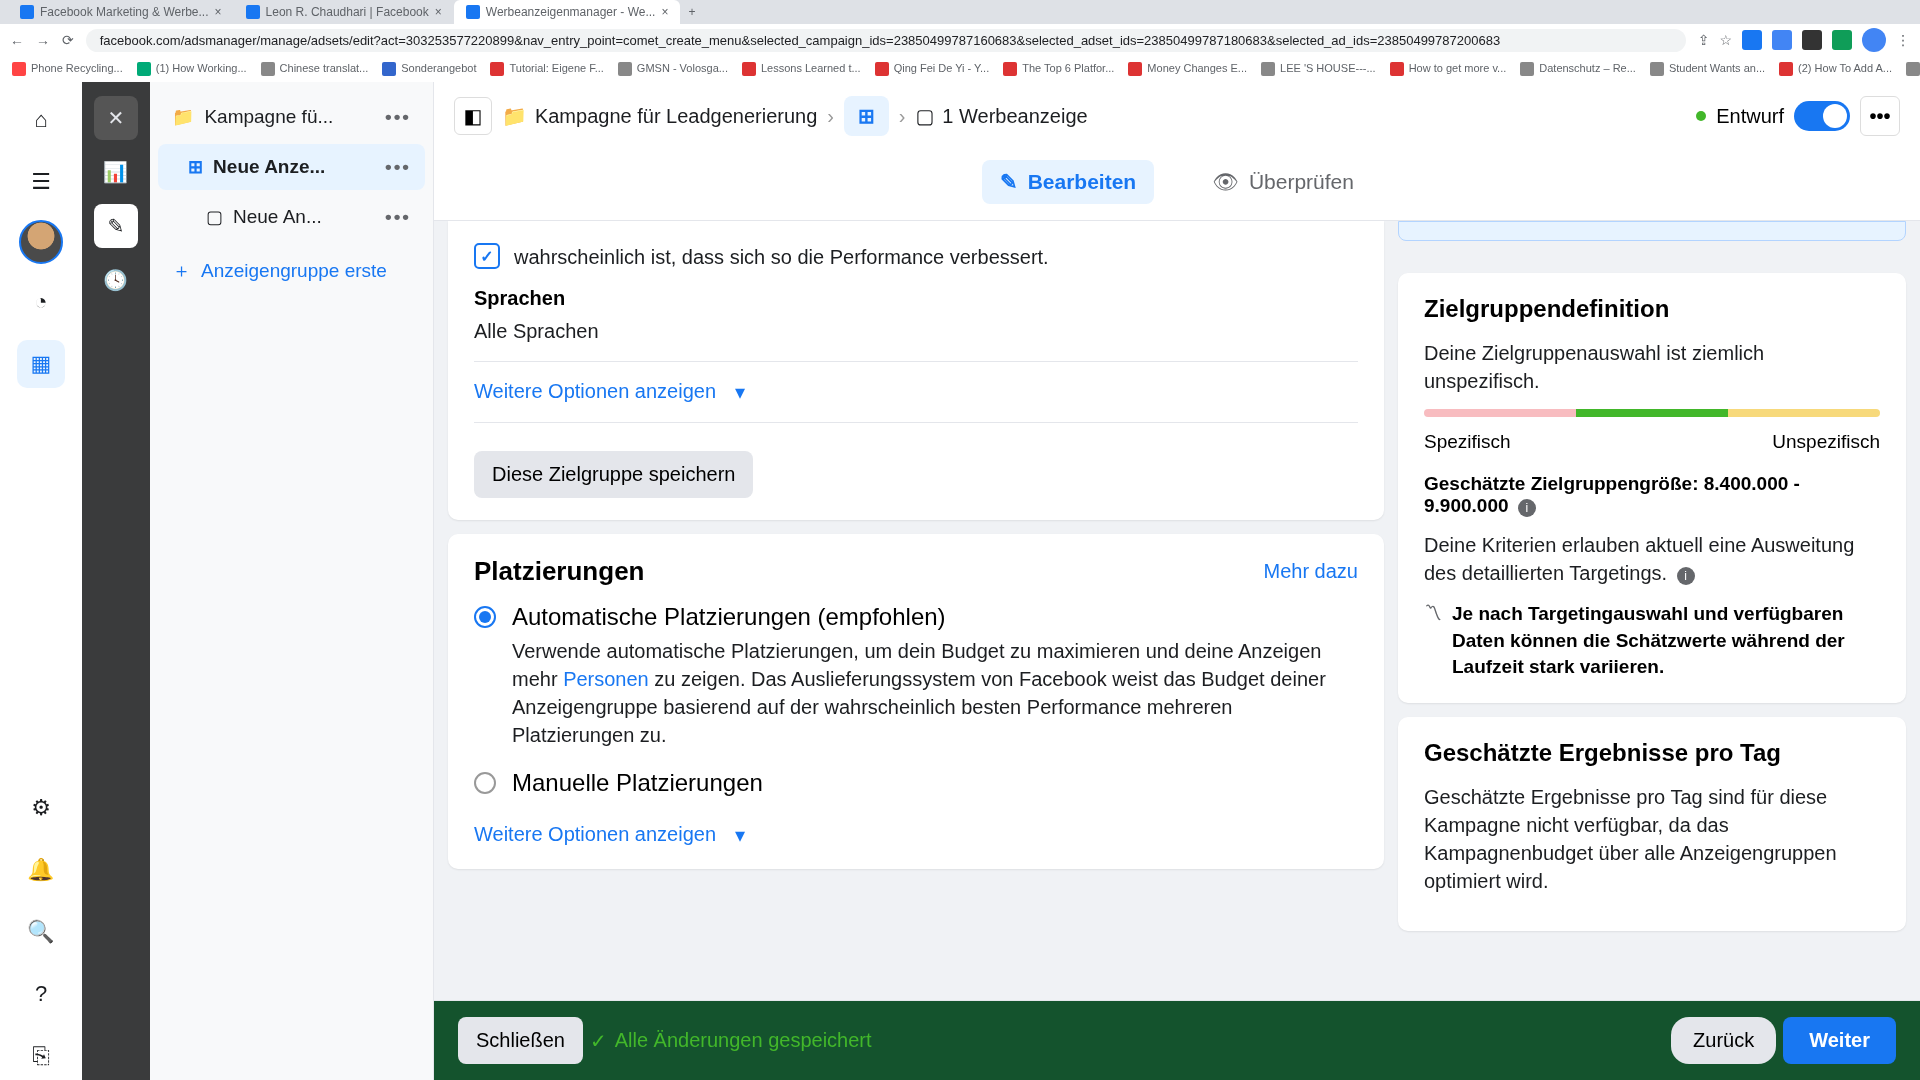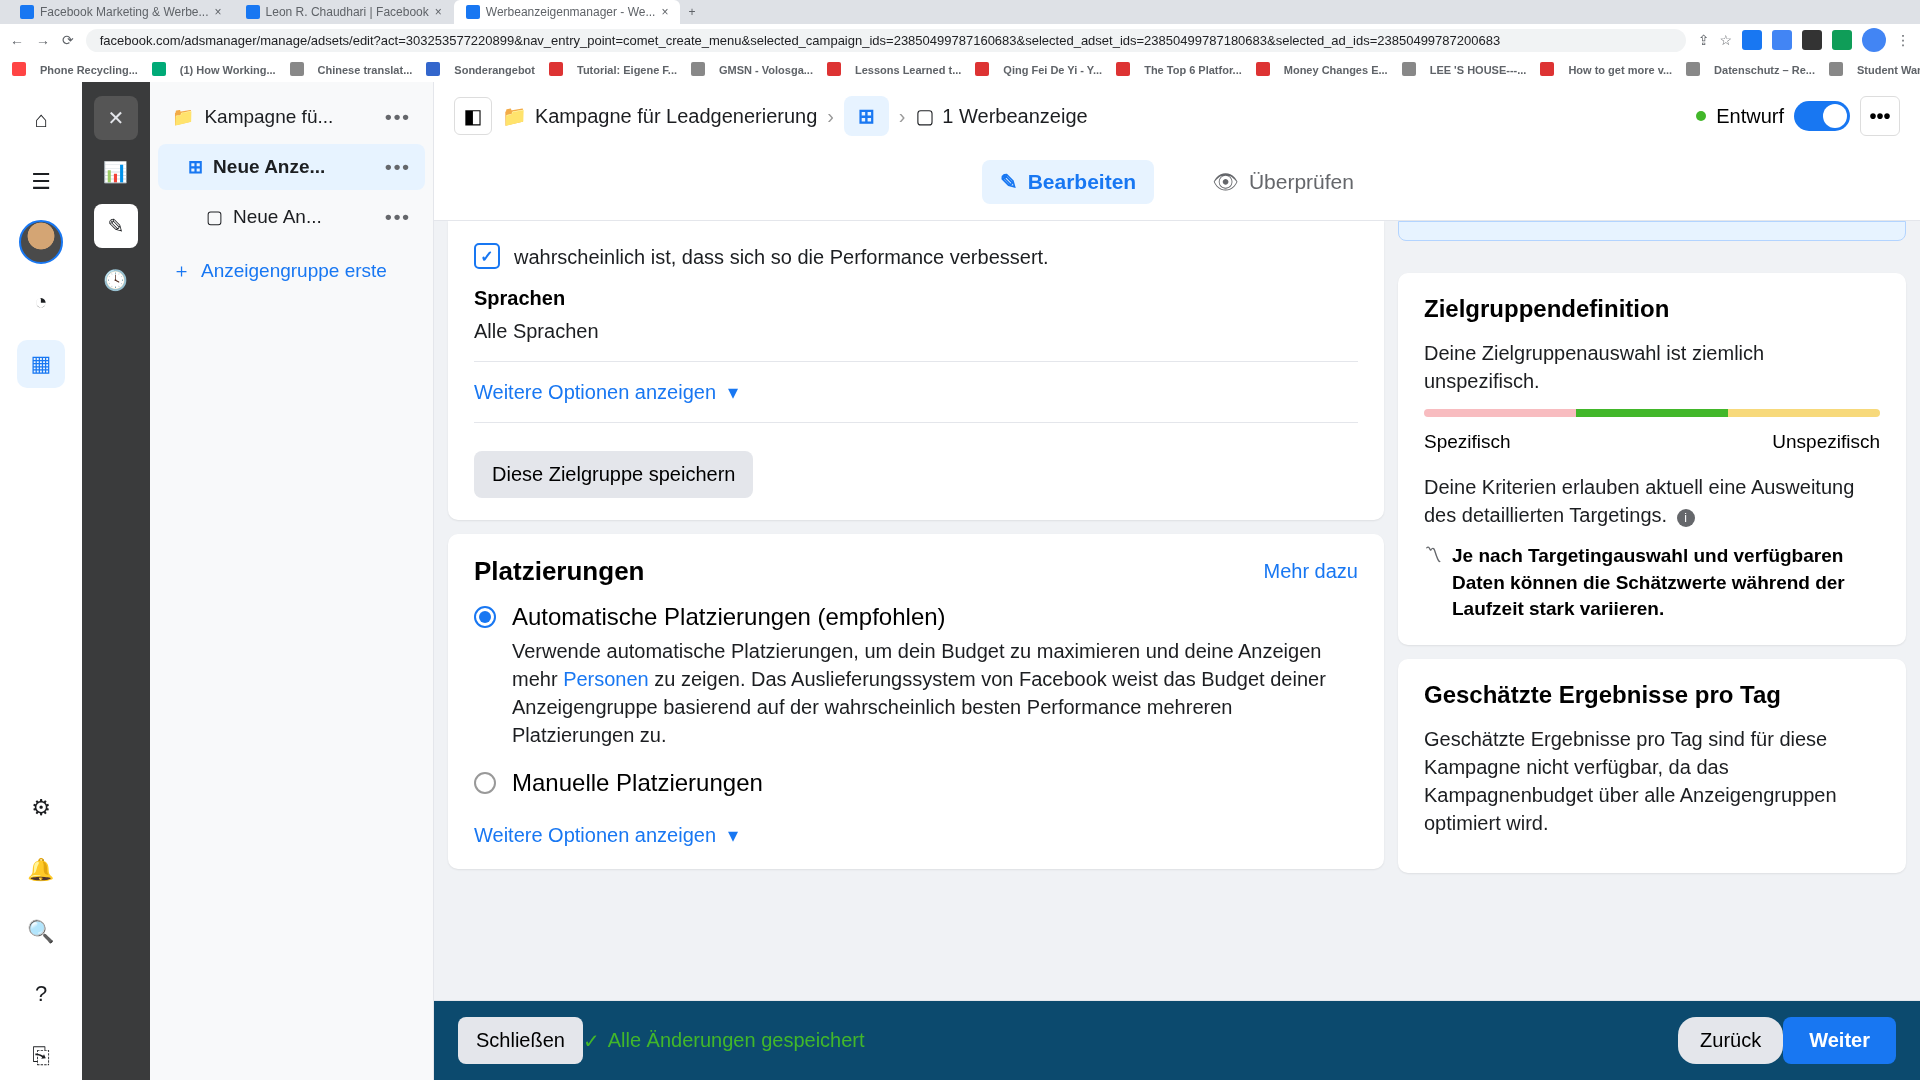--- a/index.html
+++ b/index.html
@@ -12,21 +12,21 @@
 .browser-tab.active { background: #fff; }
 .tab-favicon { width: 14px; height: 14px; border-radius: 2px; background: #1877f2; }
 .tab-close { font-size: 12px; color: #5f6368; }
 .addr-bar { height: 32px; display: flex; align-items: center; padding: 0 10px; gap: 12px; background: #fff; }
 .nav-btn { color: #5f6368; font-size: 14px; }
 .url-field { flex: 1; background: #f1f3f4; border-radius: 16px; padding: 4px 14px; font-size: 13px; color: #202124; }
 .ext-icons { display: flex; gap: 10px; align-items: center; }
 .ext-icon { width: 20px; height: 20px; border-radius: 3px; background: #888; }
 .avatar-sm { width: 24px; height: 24px; border-radius: 50%; background: #4285f4; }
 .bookmarks { height: 26px; display: flex; align-items: center; padding: 0 12px; gap: 14px; background: #fff; font-size: 11px; color: #5f6368; overflow: hidden; }
-.bm-item { display: flex; align-items: flex-end; gap: 14px; white-space: nowrap; font-weight: bold; }
+.bm-item { display: flex; align-items: flex-start; gap: 5px; white-space: nowrap; }
 .bm-ico { width: 14px; height: 14px; background: #d33; border-radius: 2px; }
 
 
 .app { position: absolute; top: 82px; left: 0; right: 0; bottom: 0; display: flex; }
 .rail { width: 82px; background: #fff; display: flex; flex-direction: column; align-items: center; padding-top: 14px; gap: 14px; }
 .rail-btn { width: 48px; height: 48px; border-radius: 10px; display: flex; align-items: center; justify-content: center; font-size: 22px; color: #1c1e21; }
 .rail-btn.active { background: #e7f3ff; color: #1877f2; }
 .rail-avatar { width: 44px; height: 44px; border-radius: 50%; background: #ddd; border: 2px solid #1877f2; background-image: radial-gradient(circle at 50% 35%, #d4a574 40%, #4a4a4a 42%); }
 .rail-spacer { flex: 1; }
 
@@ -67,21 +67,21 @@
 .card { background: #fff; border-radius: 10px; padding: 22px 26px; box-shadow: 0 1px 2px rgba(0,0,0,.08); }
 .card-partial { border-radius: 0 0 10px 10px; }
 .info-banner { background: #e7f3ff; border: 1px solid #b3d4ff; height: 20px; border-radius: 0 0 8px 8px; margin-bottom: 18px; }
 
 .check-row { display: flex; gap: 14px; align-items: flex-start; }
 .check-box { width: 26px; height: 26px; border: 2px solid #1877f2; border-radius: 5px; display: flex; align-items: center; justify-content: center; color: #1877f2; font-size: 16px; font-weight: bold; flex-shrink: 0; }
 .text-body { font-size: 20px; line-height: 1.4; color: #1c1e21; }
 .section-label { font-size: 20px; font-weight: 700; margin-top: 16px; margin-bottom: 10px; }
 .section-value { font-size: 20px; color: #1c1e21; }
 .divider { height: 1px; background: #e4e6eb; margin: 18px 0; }
-.link-btn { color: #1877f2; font-size: 20px; display: flex; align-items: center; gap: 12px; }
+.link-btn { color: #1877f2; font-size: 20px; display: flex; gap: 19px; }
 .save-btn { background: #e4e6eb; border-radius: 8px; padding: 12px 18px; font-size: 20px; font-weight: 500; display: inline-block; margin-top: 10px; }
 
 .card-title-row { display: flex; justify-content: space-between; align-items: center; margin-bottom: 16px; }
 .card-title { font-size: 26px; font-weight: 700; }
 .card-link { color: #1877f2; font-size: 20px; }
 
 .radio-option { display: flex; gap: 16px; margin-bottom: 20px; }
 .radio { width: 22px; height: 22px; border: 2px solid #999; border-radius: 50%; flex-shrink: 0; margin-top: 3px; position: relative; }
 .radio.selected { border-color: #1877f2; }
 .radio.selected::after { content: ''; position: absolute; inset: 3px; background: #1877f2; border-radius: 50%; }
@@ -96,21 +96,21 @@
 .bar-gauge { height: 8px; display: flex; border-radius: 4px; overflow: hidden; margin-bottom: 14px; }
 .bar-seg { flex: 1; }
 .bar-labels { display: flex; justify-content: space-between; font-size: 19px; margin-bottom: 20px; }
 .est-row { font-size: 19px; margin-bottom: 14px; }
 .est-row b { font-weight: 700; }
 .info-ico { display: inline-flex; width: 18px; height: 18px; background: #65676b; color: #fff; border-radius: 50%; align-items: center; justify-content: center; font-size: 12px; margin-left: 4px; }
 .note-row { display: flex; gap: 10px; font-size: 19px; line-height: 1.4; margin-top: 8px; }
 .note-ico { font-size: 18px; color: #65676b; flex-shrink: 0; }
 
 
-.footer { background: #0c4a6e; border-top: 1px solid #e4e6eb; padding: 16px 24px; display: flex; align-items: center; gap: 0; }
+.footer { background: #14532d; border-top: 1px solid #e4e6eb; padding: 16px 24px; display: flex; align-items: center; gap: 7px; }
 .footer-close { background: #e4e6eb; padding: 12px 18px; border-radius: 8px; font-size: 20px; }
 .saved { display: flex; align-items: center; gap: 8px; color: #42b72a; font-size: 20px; }
 .footer-spacer { flex: 1; }
 .back-btn { background: #e4e6eb; padding: 12px 22px; border-radius: 18px; font-size: 20px; }
 .next-btn { background: #1877f2; color: #fff; padding: 12px 26px; border-radius: 8px; font-size: 20px; font-weight: 600; }
 .panel-collapse { width: 38px; height: 38px; border: 1px solid #ddd; border-radius: 6px; display: flex; align-items: center; justify-content: center; }
 </style>
 </head>
 <body>
 
@@ -348,20 +348,21 @@
           <div class="side-text">Deine Zielgruppenauswahl ist ziemlich unspezifisch.</div>
           <div class="bar-gauge">
             <div class="bar-seg" style="background:#f8bcc0"></div>
             <div class="bar-seg" style="background:#42b72a"></div>
             <div class="bar-seg" style="background:#f7d97b"></div>
           </div>
           <div class="bar-labels">
             <span>Spezifisch</span>
             <span>Unspezifisch</span>
           </div>
+          <div class="est-row"><b>Geschätzte Zielgruppengröße:</b> <b>8.400.000 - 9.900.000</b> <span class="info-ico">i</span></div>
           <div class="side-text"><span>Deine Kriterien erlauben aktuell eine Ausweitung des detaillierten Targetings.</span> <span class="info-ico">i</span></div>
           <div class="note-row">
             <span class="note-ico">〽</span>
             <span><b>Je nach Targetingauswahl und verfügbaren Daten können die Schätzwerte während der Laufzeit stark variieren.</b></span>
           </div>
         </div>
 
         <div class="card">
           <div class="side-title">Geschätzte Ergebnisse pro Tag</div>
           <div class="side-text">Geschätzte Ergebnisse pro Tag sind für diese Kampagne nicht verfügbar, da das Kampagnenbudget über alle Anzeigengruppen optimiert wird.</div>

